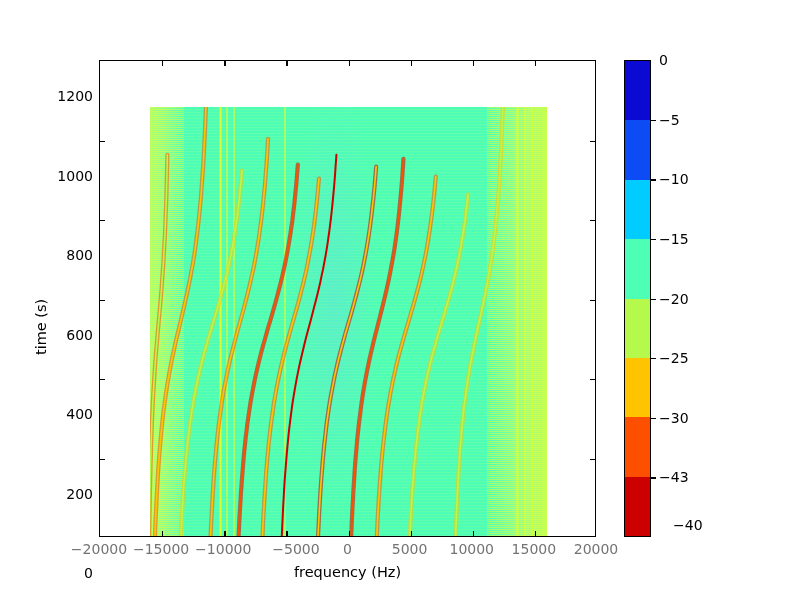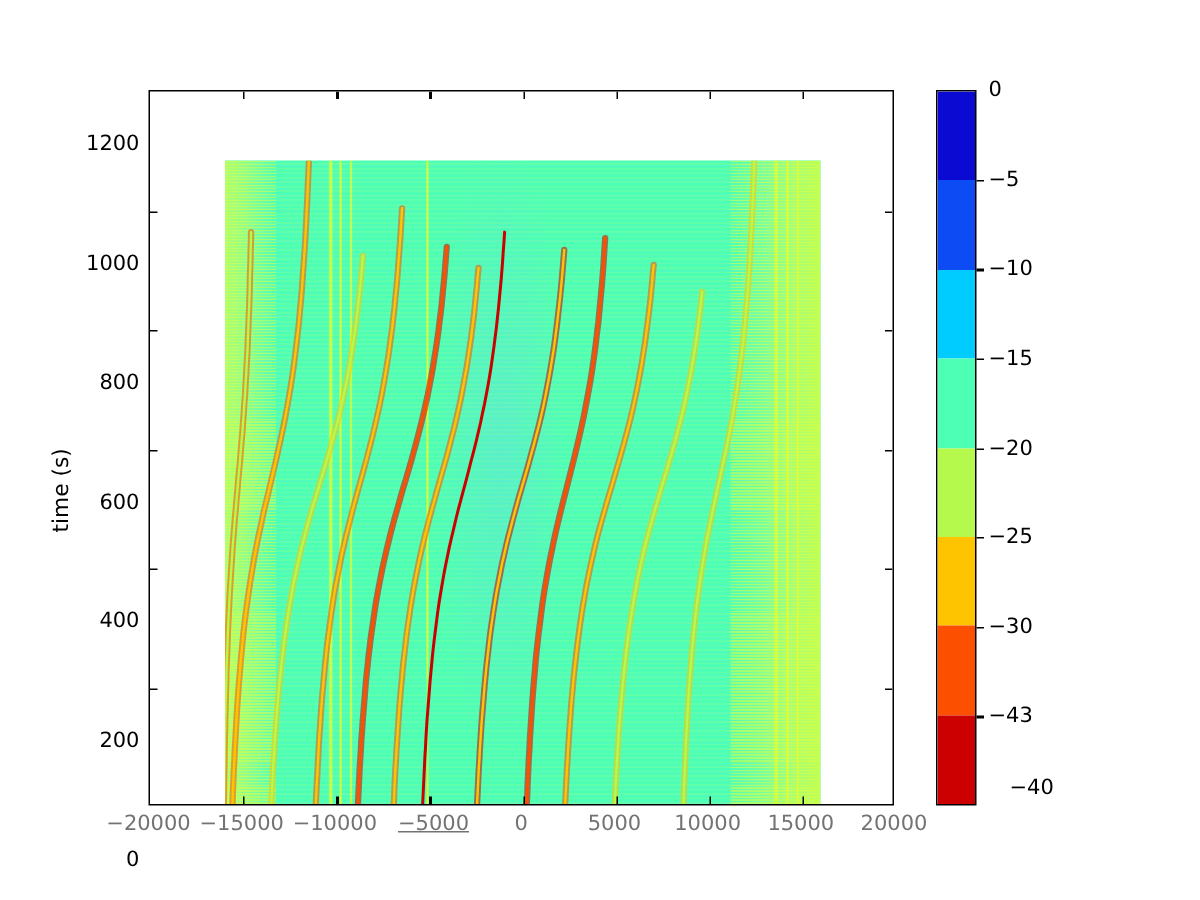--- a/index.html
+++ b/index.html
@@ -209,37 +209,38 @@
           <div class="ticky right" style="top: 159px;"></div>
           <div class="ticky right" style="top: 79.5px;"></div>
         </div>
     </div>
   </div>
 
   <div id="xticklabels">
       <div class="xlabel" style="left: 99px;">−20000</div>
       <div class="xlabel" style="left: 161.125px;">−15000</div>
       <div class="xlabel" style="left: 223.25px;">−10000</div>
-      <div class="xlabel" style="left: 289px; text-decoration: underline;">−5000</div>
+      <div class="xlabel" style="left: 296px;">−5000</div>
       <div class="xlabel" style="left: 347.5px;">0</div>
       <div class="xlabel" style="left: 409.625px; text-align: right;">5000</div>
       <div class="xlabel" style="left: 471.75px;">10000</div>
       <div class="xlabel" style="left: 533.875px;">15000</div>
       <div class="xlabel" style="left: 596px;">20000</div>
     </div>
   <div id="yticklabels">
       <div class="ylabel" style="top: 537px;">0</div>
       <div class="ylabel" style="top: 457.5px;">200</div>
       <div class="ylabel" style="top: 378px;">400</div>
       <div class="ylabel" style="top: 298.5px;">600</div>
       <div class="ylabel" style="top: 219px;">800</div>
       <div class="ylabel" style="top: 139.5px;">1000</div>
       <div class="ylabel" style="top: 60px;">1200</div>
     </div>
 
+  <div id="xaxis-title">frequency (Hz)</div>
   <div id="yaxis-title">time (s)</div>
 
   <div id="cbar">
       <div class="cband" style="height: 12.5%; background: rgb(10, 10, 210);"></div>
       <div class="cband" style="height: 12.5%; background: rgb(13, 76, 245);"></div>
       <div class="cband" style="height: 12.5%; background: rgb(0, 204, 255);"></div>
       <div class="cband" style="height: 12.5%; background: rgb(77, 255, 180);"></div>
       <div class="cband" style="height: 12.5%; background: rgb(180, 249, 75);"></div>
       <div class="cband" style="height: 12.5%; background: rgb(255, 196, 0);"></div>
       <div class="cband" style="height: 12.5%; background: rgb(252, 80, 0);"></div>

